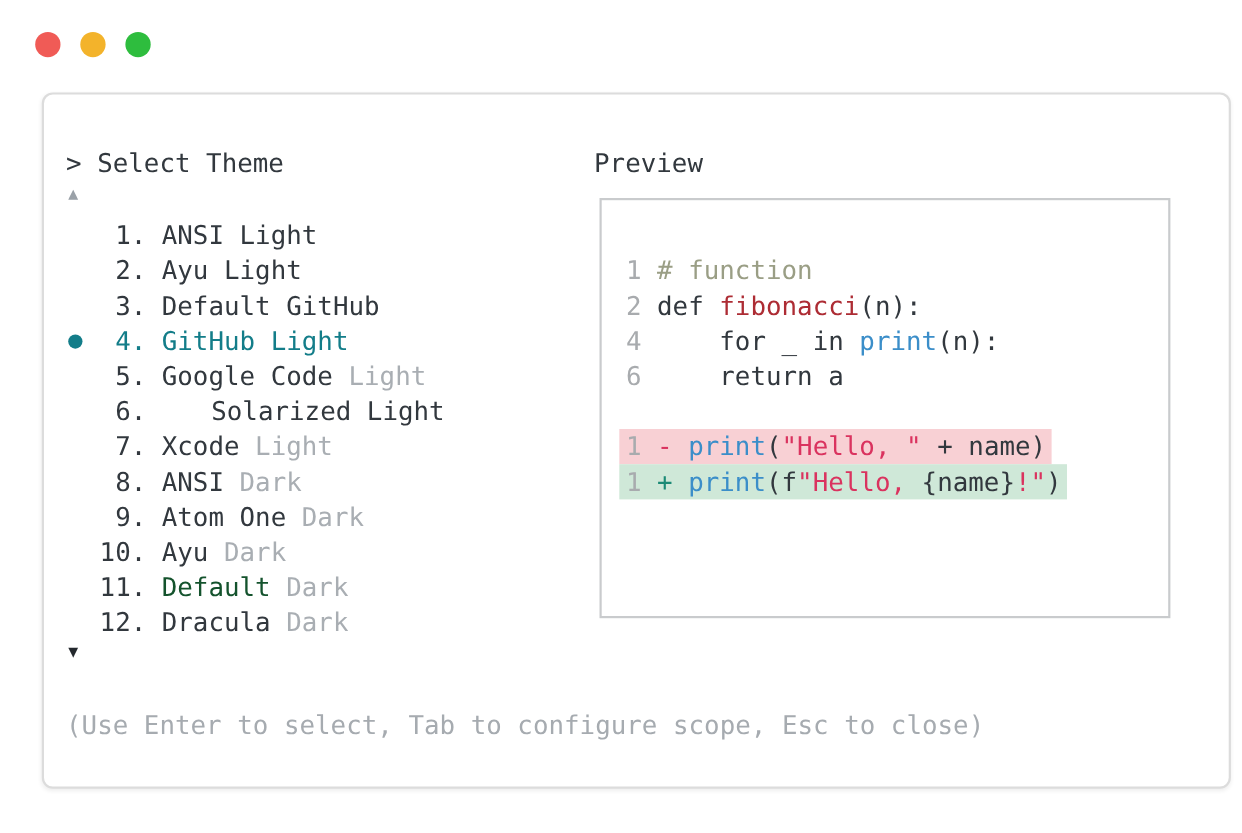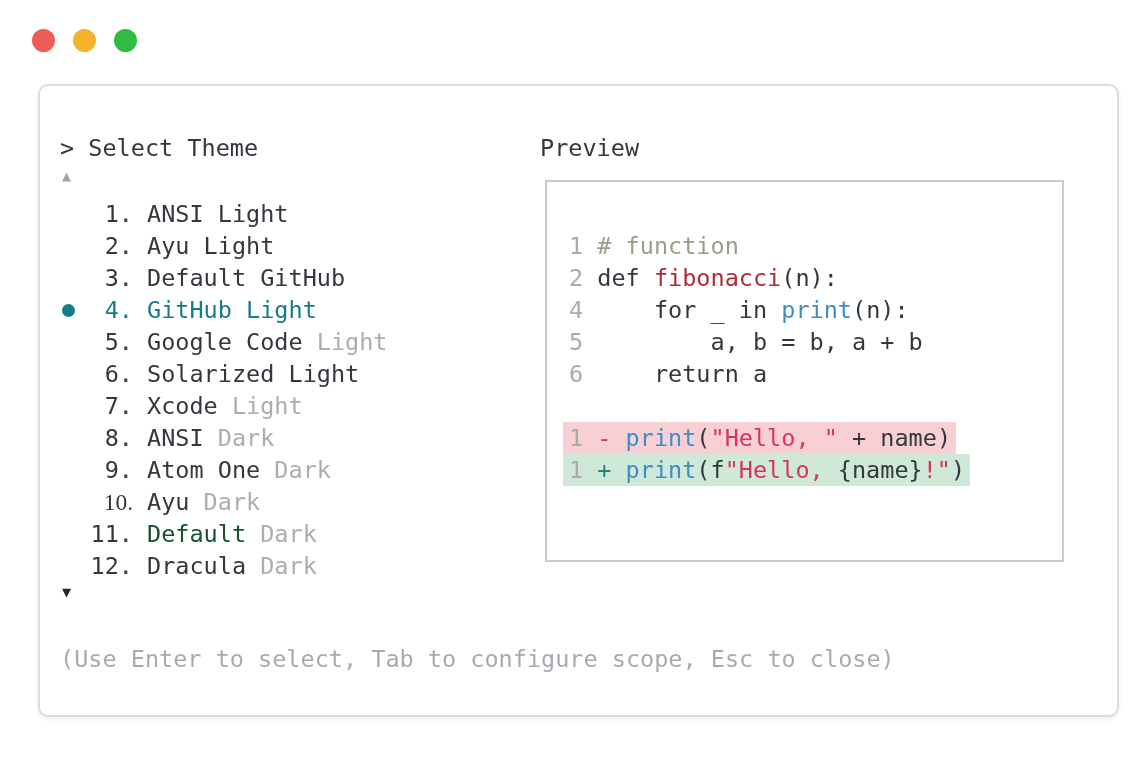--- a/index.html
+++ b/index.html
@@ -91,40 +91,40 @@
           <span class="t-name"><span style="color: rgb(19, 125, 137);">GitHub Light</span></span>
         </div>
         <div class="t-row">
           <span class="b-slot"></span>
           <span class="t-num" style="color: rgb(50, 56, 62);">5.</span>
           <span class="t-name"><span style="color: rgb(50, 56, 62);">Google Code </span><span style="color: rgb(169, 174, 179);">Light</span></span>
         </div>
         <div class="t-row">
           <span class="b-slot"></span>
           <span class="t-num" style="color: rgb(50, 56, 62);">6.</span>
-          <span class="t-name"><span style="color: rgb(50, 56, 62);">Solarized Light</span></span>
+          <span class="t-name"><span style="color: rgb(50, 56, 62); margin-left: 45px;">Solarized Light</span></span>
         </div>
         <div class="t-row">
           <span class="b-slot"></span>
           <span class="t-num" style="color: rgb(50, 56, 62);">7.</span>
           <span class="t-name"><span style="color: rgb(50, 56, 62);">Xcode </span><span style="color: rgb(169, 174, 179);">Light</span></span>
         </div>
         <div class="t-row">
           <span class="b-slot"></span>
           <span class="t-num" style="color: rgb(50, 56, 62);">8.</span>
           <span class="t-name"><span style="color: rgb(50, 56, 62); margin-top: 29px;">ANSI </span><span style="color: rgb(169, 174, 179);">Dark</span></span>
         </div>
         <div class="t-row">
           <span class="b-slot"></span>
           <span class="t-num" style="color: rgb(50, 56, 62);">9.</span>
           <span class="t-name"><span style="color: rgb(50, 56, 62);">Atom One </span><span style="color: rgb(169, 174, 179);">Dark</span></span>
         </div>
         <div class="t-row">
           <span class="b-slot"></span>
-          <span class="t-num" style="color: rgb(50, 56, 62); font-family: Liberation Serif, serif;">10.</span>
+          <span class="t-num" style="color: rgb(50, 56, 62);">10.</span>
           <span class="t-name"><span style="color: rgb(50, 56, 62);">Ayu </span><span style="color: rgb(169, 174, 179);">Dark</span></span>
         </div>
         <div class="t-row">
           <span class="b-slot"></span>
           <span class="t-num" style="color: rgb(50, 56, 62);">11.</span>
           <span class="t-name"><span style="color: #14532d;">Default </span><span style="color: rgb(169, 174, 179);">Dark</span></span>
         </div>
         <div class="t-row">
           <span class="b-slot"></span>
           <span class="t-num" style="color: rgb(50, 56, 62);">12.</span>
@@ -134,21 +134,20 @@
 
     <div class="scroll-down">▼</div>
 
     <div class="mono hint">(Use Enter to select, Tab to configure scope, Esc to close)</div>
 
     <div class="preview-box">
       <div class="code" id="code-block">
           <div class="c-line"><span class="c-num" style="color: rgb(168, 171, 174);">1 </span><span style="color: rgb(154, 158, 133);"># function</span></div>
           <div class="c-line"><span class="c-num" style="color: rgb(168, 171, 174);">2 </span><span style="color: rgb(50, 56, 62);">def </span><span style="color: rgb(173, 44, 52);">fibonacci</span><span style="color: rgb(50, 56, 62);">(n):</span></div>
           <div class="c-line"><span class="c-num" style="color: rgb(168, 171, 174);">4 </span><span style="color: rgb(50, 56, 62);">    for _ in </span><span style="color: rgb(59, 142, 201);">print</span><span style="color: rgb(50, 56, 62);">(n):</span></div>
-          <div class="c-line"><span class="c-num" style="color: rgb(168, 171, 174);">5 </span><span style="color: rgb(50, 56, 62);">        a, b = b, a + b</span></div>
           <div class="c-line"><span class="c-num" style="color: rgb(168, 171, 174);">6 </span><span style="color: rgb(50, 56, 62);">    return a</span></div>
           <div class="c-line"></div>
           <div class="c-line"><span class="diff-wrap" style="background: rgb(248, 208, 212);"><span class="c-num" style="color: rgb(168, 171, 174);">1 </span><span style="color: rgb(218, 51, 95);">- </span><span style="color: rgb(59, 142, 201);">print</span><span style="color: rgb(50, 56, 62);">(</span><span style="color: rgb(218, 51, 95);">"Hello, "</span><span style="color: rgb(50, 56, 62);"> + name)</span></span></div>
           <div class="c-line"><span class="diff-wrap" style="background: rgb(207, 232, 216);"><span class="c-num" style="color: rgb(168, 171, 174);">1 </span><span style="color: rgb(27, 138, 118);">+ </span><span style="color: rgb(59, 142, 201);">print</span><span style="color: rgb(50, 56, 62);">(f</span><span style="color: rgb(218, 51, 95);">"Hello, </span><span style="color: rgb(50, 56, 62);">{name}</span><span style="color: rgb(218, 51, 95);">!"</span><span style="color: rgb(50, 56, 62);">)</span></span></div>
         </div>
     </div>
 
   </div>
 </div>
 

